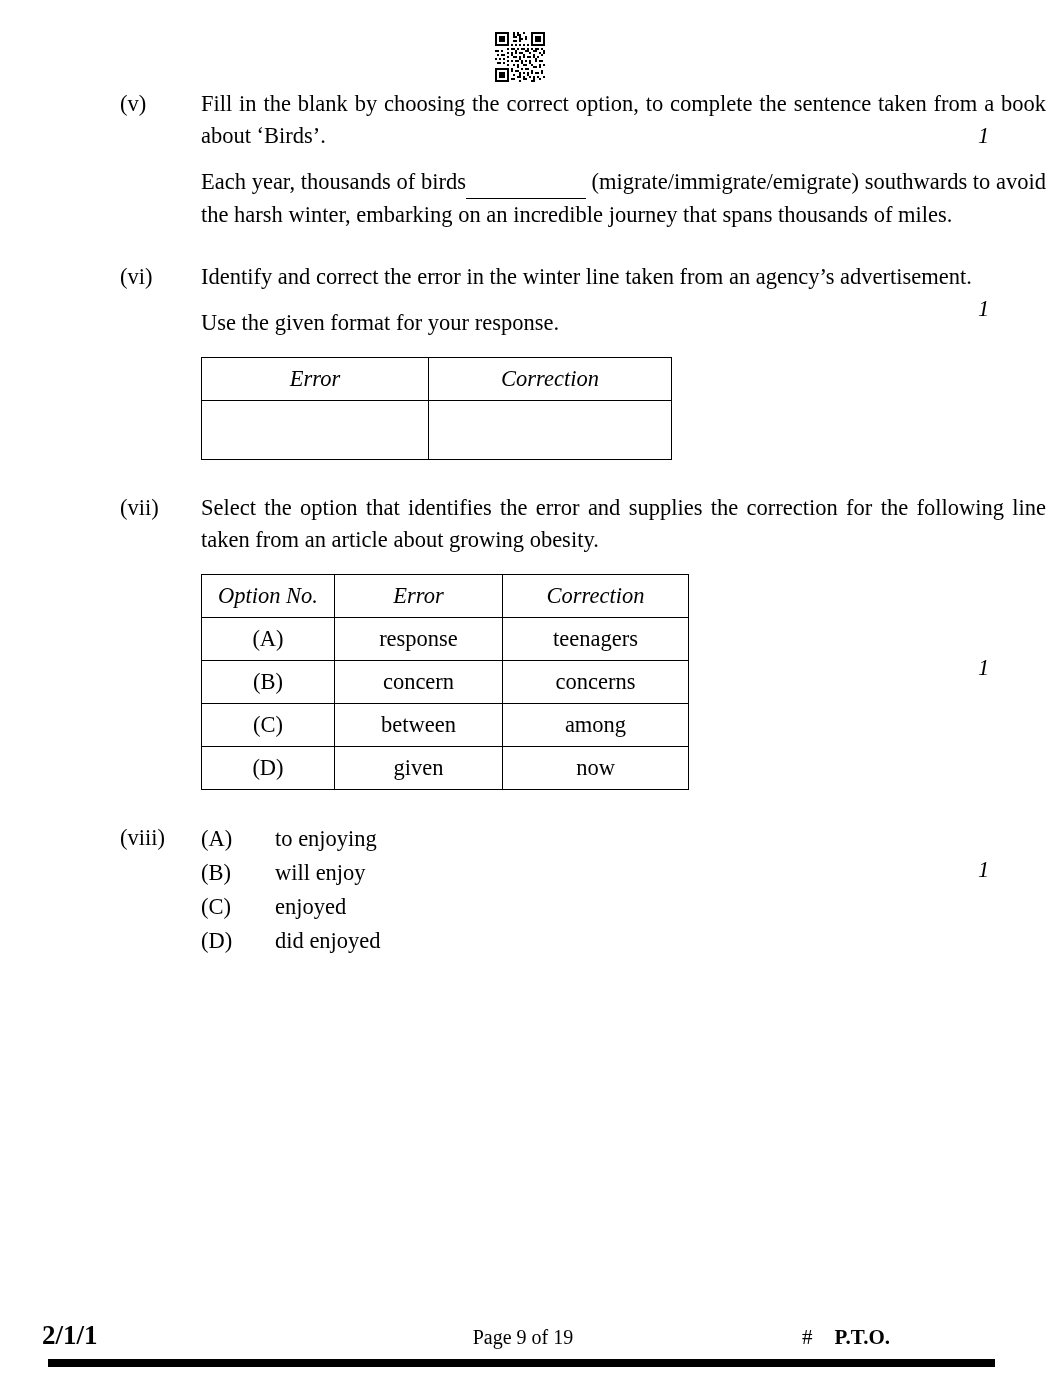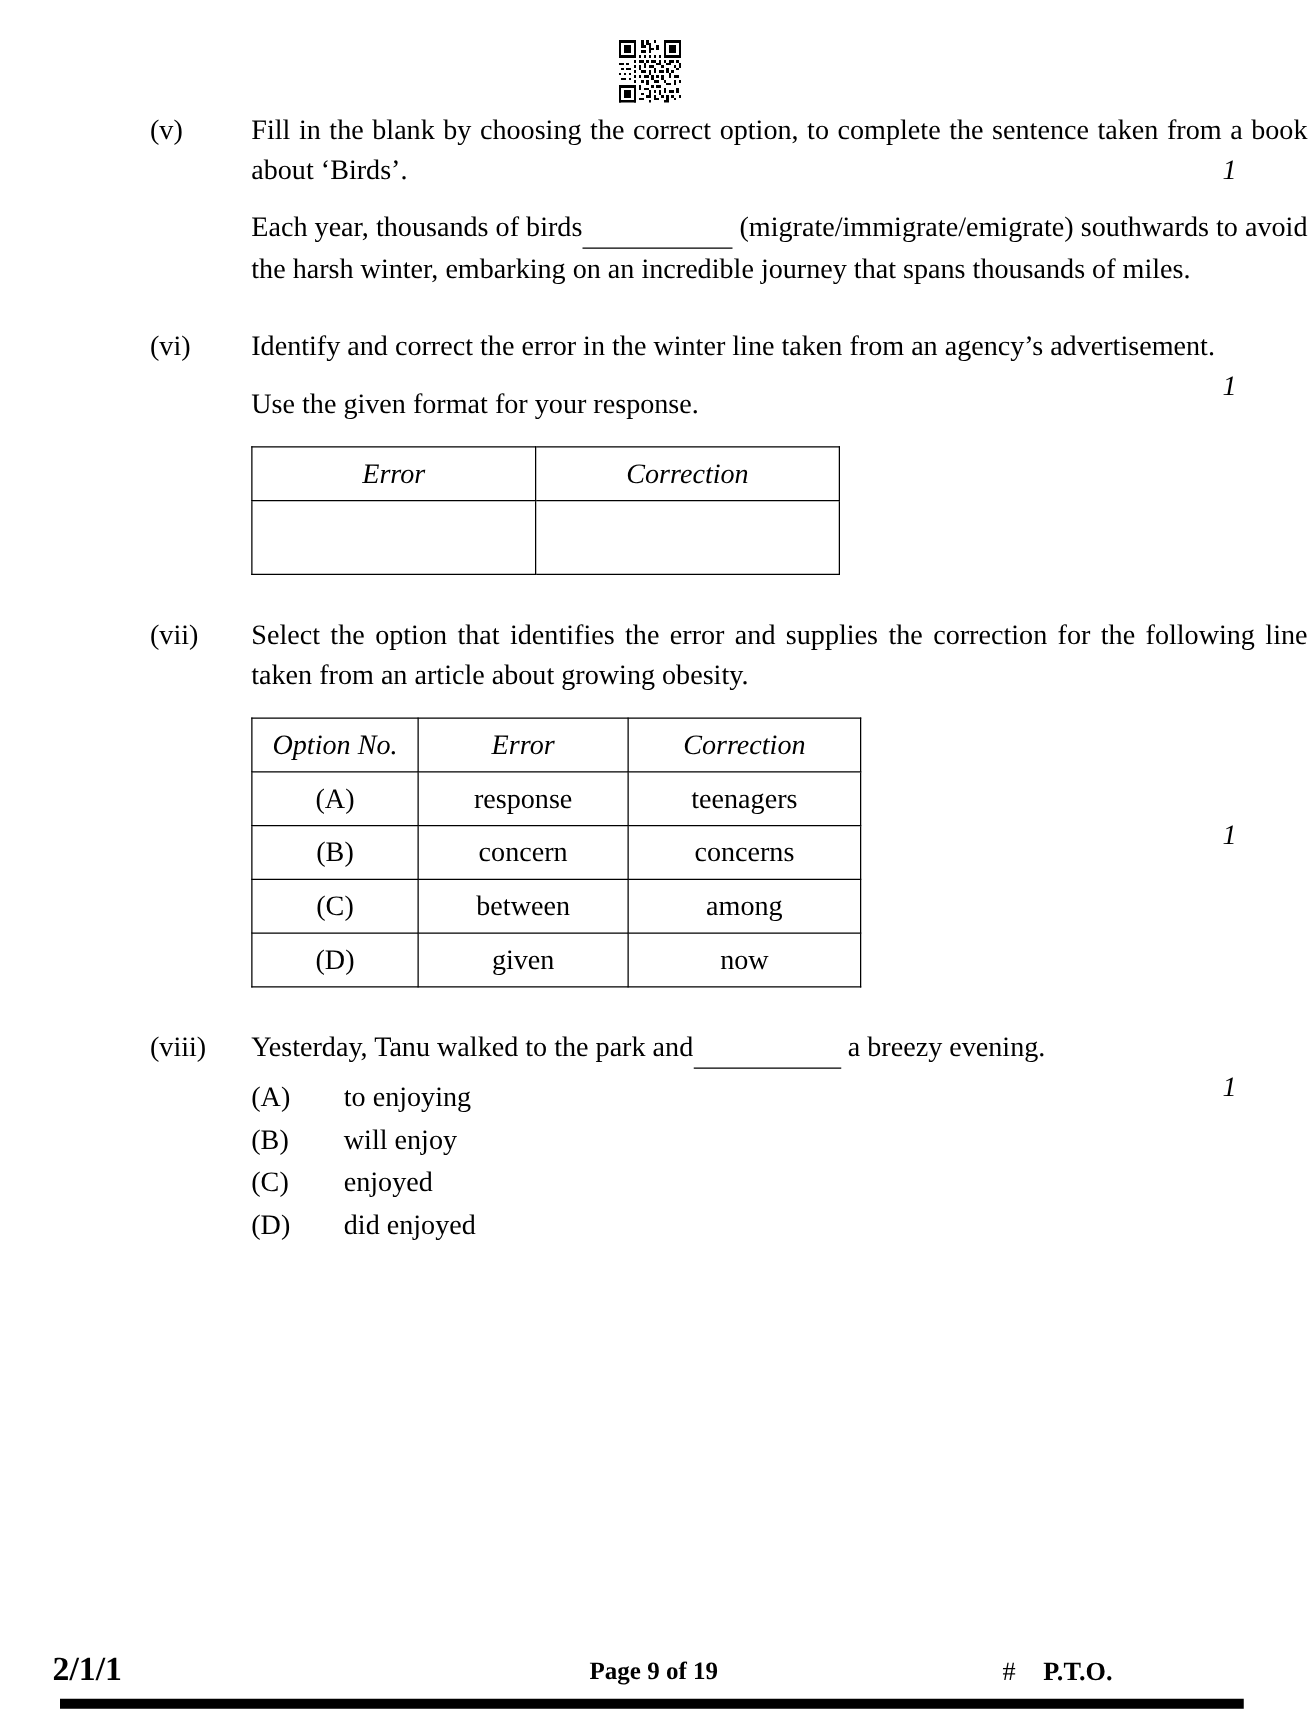--- a/index.html
+++ b/index.html
@@ -168,21 +168,21 @@
     font-weight: bold;
     line-height: 34px;
   }
   .footer-center {
     position: absolute;
     left: 0;
     top: 4px;
     width: 1046px;
     text-align: center;
     font-size: 20px;
-    font-weight: bold;
+    font-weight: normal;
     line-height: 30px;
   }
   .footer-right {
     position: absolute;
     right: 48px;
     top: 4px;
     line-height: 30px;
     white-space: nowrap;
   }
   .footer-right .hash {
@@ -405,24 +405,20 @@
             </tr>
           </tbody>
         </table>
       </div>
     </div>
 
     <div class="qitem">
       <div class="numeral">(viii)</div>
       <div class="mark" style="top:32px;">1</div>
       <div class="qbody">
-        <p class="para j">
-          <span>Yesterday, Tanu walked to the park and</span><span class="blank w118">&nbsp;</span>
-          <span>a breezy evening.</span>
-        </p>
         <ul class="options">
           <li>
             <span class="olabel">(A)</span>
             <span>to enjoying</span>
           </li>
           <li>
             <span class="olabel">(B)</span>
             <span>will enjoy</span>
           </li>
           <li>

